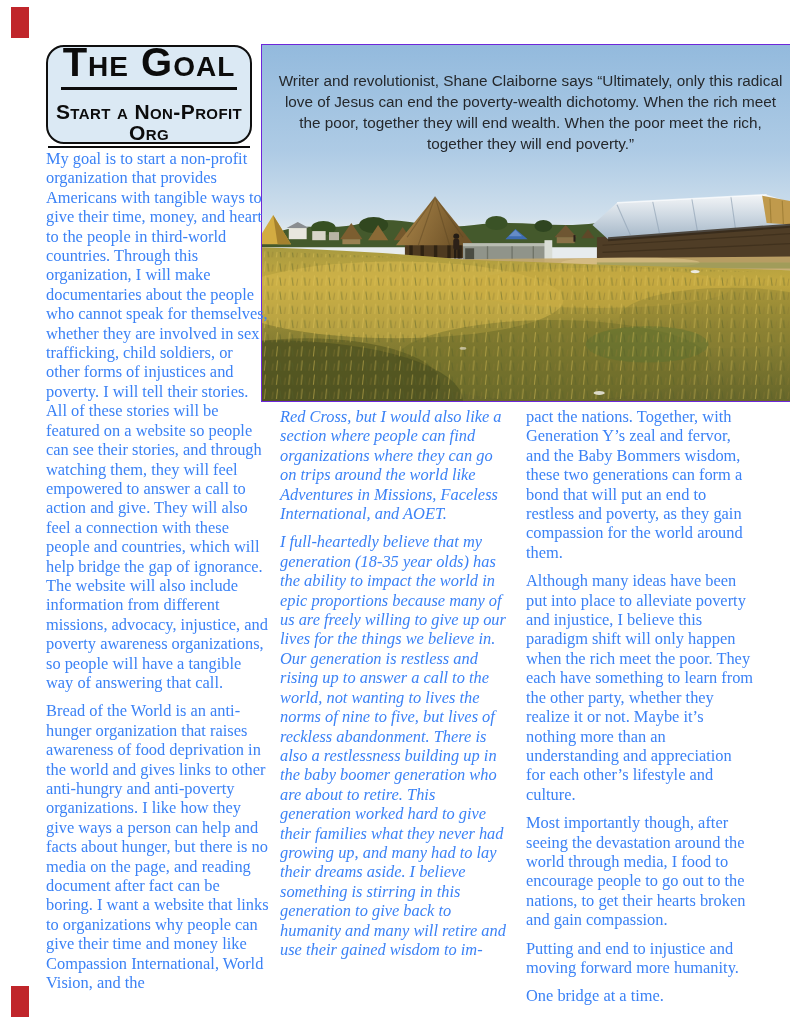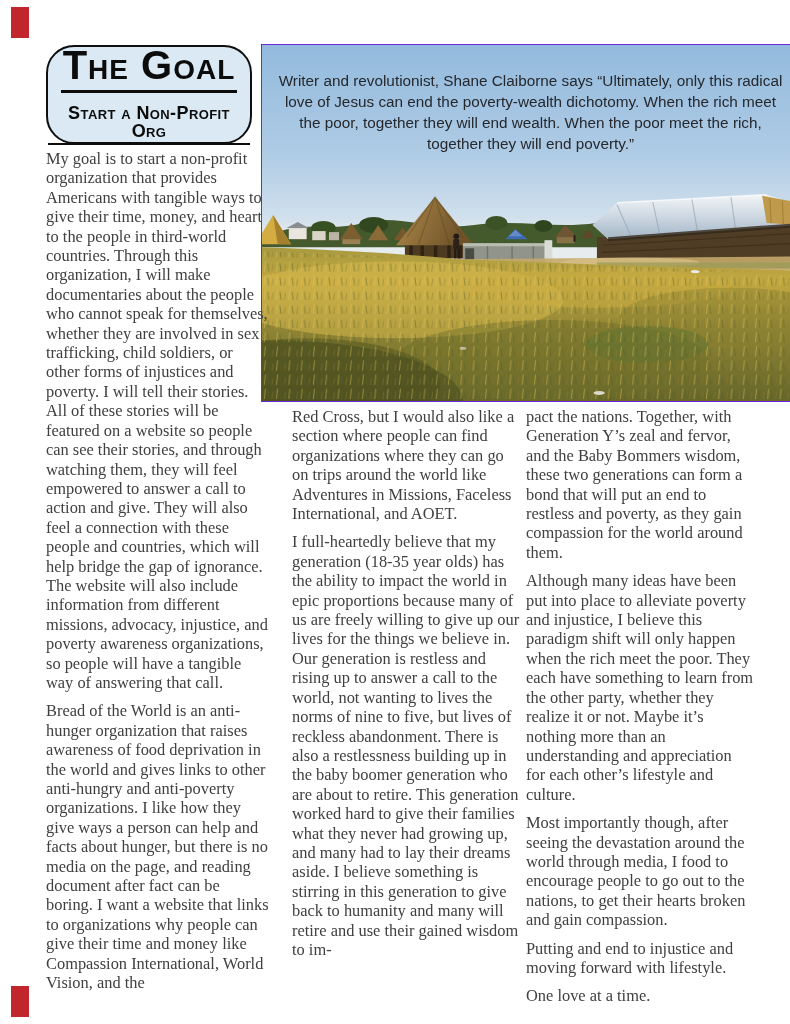--- a/index.html
+++ b/index.html
@@ -7,55 +7,55 @@
     width:790px;height:1024px;position:relative;background:#ffffff;
     overflow:hidden;font-family:"Liberation Serif", serif;
   }
   .red-mark{position:absolute;width:18px;height:31px;background:#c0262b;}
   .red-mark.top{left:11px;top:7px;}
   .red-mark.bottom{left:11px;top:986px;}
 
   
   .titlebox{
     position:absolute;left:46px;top:45px;width:206px;height:99px;
-    background:#dbe9f4;border:2.5px solid #0f0f0f;border-radius:28px;
+    background:#dbe9f4;border:2.5px solid #0f0f0f;border-radius:18px;
     box-sizing:border-box;display:flex;flex-direction:column;
     align-items:center;justify-content:center;text-align:center;
   }
   .goal-title{
     font-family:"Liberation Sans", sans-serif;font-weight:800;
     font-size:40px;line-height:1;font-variant:small-caps;
     letter-spacing:1px;color:#0c0c0c;display:inline-block;
     border-bottom:3px solid #0c0c0c;padding:0 2px 5px 2px;
   }
   .goal-sub{
     font-family:"Liberation Sans", sans-serif;font-weight:700;
-    font-size:18px;line-height:1;font-variant:small-caps;
+    font-size:21px;line-height:1;font-variant:small-caps;
     letter-spacing:.4px;color:#0c0c0c;display:inline-block;
     border-bottom:2px solid #0c0c0c;padding:0 1px 3px 1px;margin-top:11px;
   }
 
   
   .photoframe{
     position:absolute;left:261px;top:44px;width:539px;height:358px;
     border:1px solid #6d28d9;box-sizing:border-box;overflow:hidden;
   }
   .photoframe svg{position:absolute;left:0;top:0;width:100%;height:100%;display:block;}
   .quote-overlay{
     position:absolute;left:0;top:0;right:0;z-index:2;
     padding:25px 16px 0 16px;text-align:center;
     font-family:"Liberation Sans", sans-serif;
     font-size:15.3px;line-height:21px;color:#25282c;font-weight:400;
   }
 
   
-  .col{position:absolute;font-size:16.4px;line-height:19.4px;color:#404040;}
+  .col{position:absolute;font-size:16.4px;line-height:19.4px;color:#3b82f6;}
   .col p{margin:0 0 9px 0;}
   .col-left{left:46px;top:149px;width:224px;}
-  .col-mid{left:292px;top:407px;width:228px;}
+  .col-mid{left:280px;top:407px;width:228px;font-style:italic;}
   .col-right{left:526px;top:407px;width:228px;}
 </style>
 </head>
 <body>
 
 <div class="red-mark top"></div>
 <div class="red-mark bottom"></div>
 
 <div class="titlebox">
   <span class="goal-title">The Goal</span>
@@ -181,15 +181,15 @@
 
 <div class="col col-mid">
   <p>Red Cross, but I would also like a section where people can find organizations where they can go on trips around the world like Adventures in Missions, Faceless International, and AOET.</p>
   <p>I full-heartedly believe that my generation (18-35 year olds) has the ability to impact the world in epic proportions because many of us are freely willing to give up our lives for the things we believe in. Our generation is restless and rising up to answer a call to the world, not wanting to lives the norms of nine to five, but lives of reckless abandonment. There is also a restlessness building up in the baby boomer generation who are about to retire. This generation worked hard to give their families what they never had growing up, and many had to lay their dreams aside. I believe something is stirring in this generation to give back to humanity and many will retire and use their gained wisdom to im-</p>
 </div>
 
 <div class="col col-right">
   <p>pact the nations. Together, with Generation Y’s zeal and fervor, and the Baby Bommers wisdom, these two generations can form a bond that will put an end to restless and poverty, as they gain compassion for the world around them.</p>
   <p>Although many ideas have been put into place to alleviate poverty and injustice, I believe this paradigm shift will only happen when the rich meet the poor. They each have something to learn from the other party, whether they realize it or not. Maybe it’s nothing more than an understanding and appreciation for each other’s lifestyle and culture.</p>
   <p>Most importantly though, after seeing the devastation around the world through media, I food to encourage people to go out to the nations, to get their hearts broken and gain compassion.</p>
-  <p>Putting and end to injustice and moving forward with lifestyle.</p>
-  <p>One love at a time.</p>
+  <p>Putting and end to injustice and moving forward more humanity.</p>
+  <p>One bridge at a time.</p>
 </div>
 
 </body></html>

